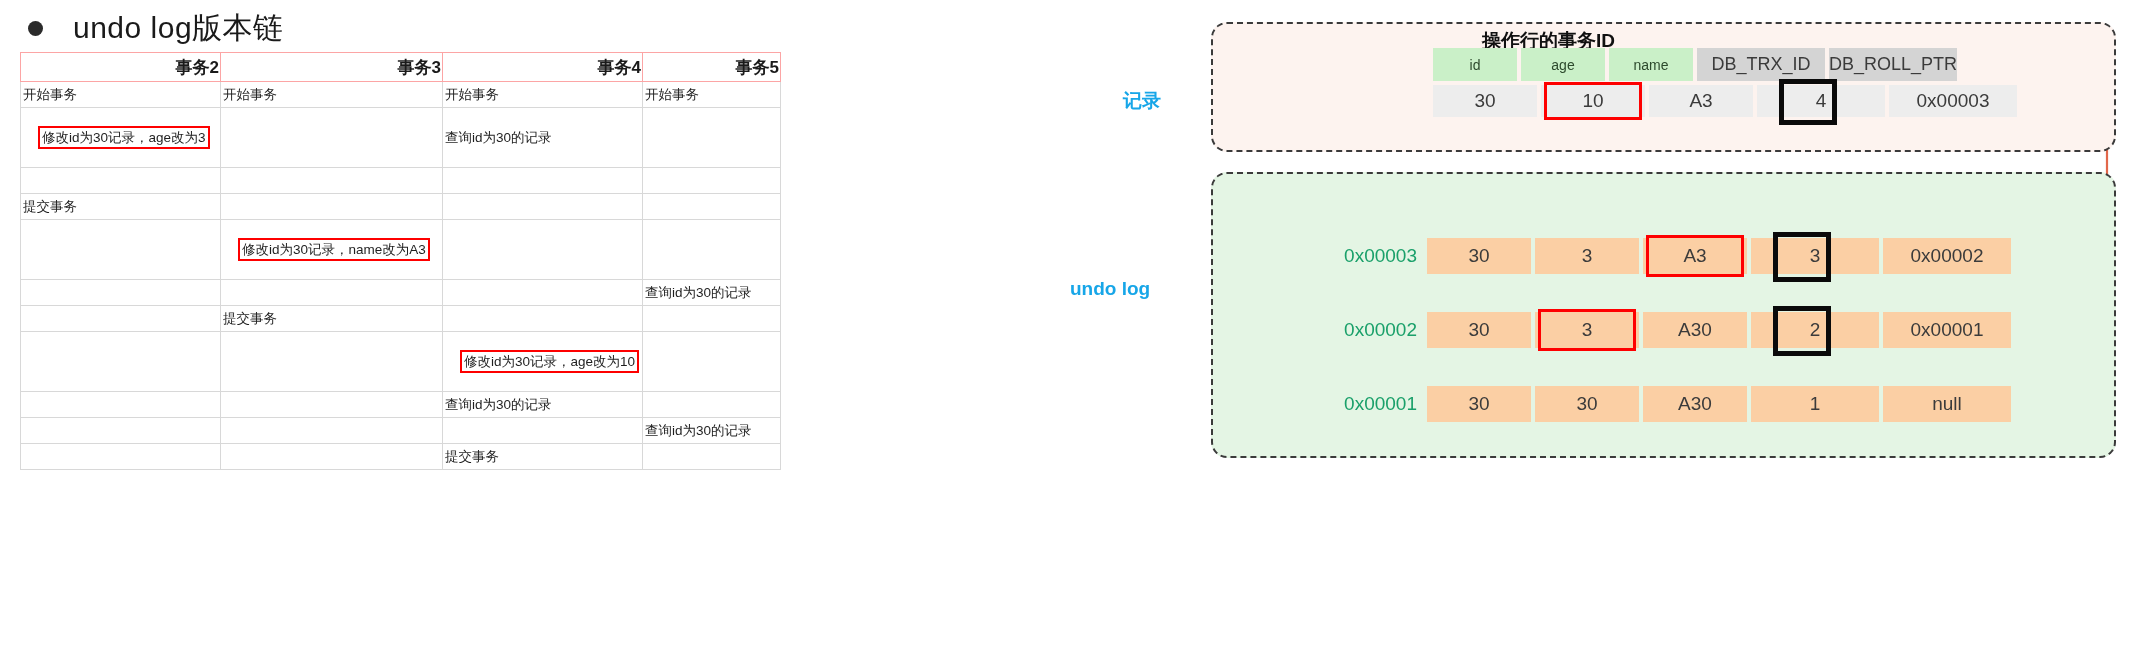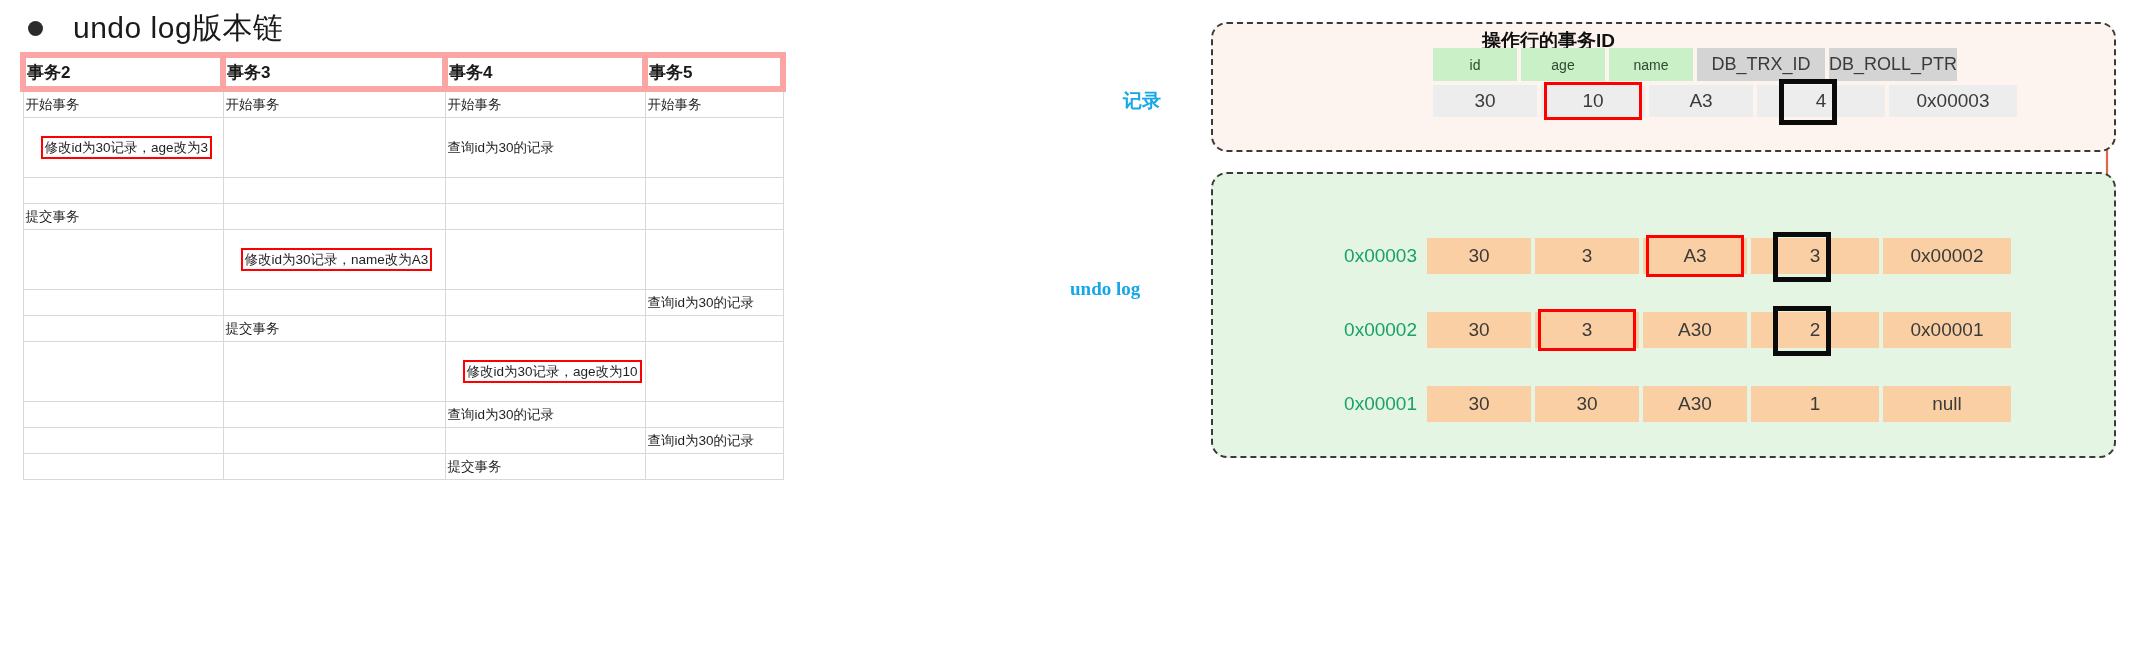--- a/index.html
+++ b/index.html
@@ -30,24 +30,24 @@
     width:760px;
     border-collapse:collapse;
     table-layout:fixed;
     background:#fff;
   }
   #txn-table col.c1{width:200px;}
   #txn-table col.c2{width:222px;}
   #txn-table col.c3{width:200px;}
   #txn-table col.c4{width:138px;}
   #txn-table th{
-    border:6px solid #fca5a5;
+    border:1px solid #fca5a5;
     height:26px;
     font-size:17px;font-weight:bold;color:#1a1a1a;
-    text-align:left;vertical-align:middle;
+    text-align:right;vertical-align:middle;
     background:#fff;
   }
   #txn-table td{
     border:1px solid #d8d8d8;
     height:25px;
     font-size:13.5px;color:#1f1f1f;
     text-align:left;vertical-align:middle;
     padding:0 2px;
     background:#fff;
     white-space:nowrap;
@@ -66,21 +66,21 @@
 
   
   #right-panel{position:absolute;left:1085px;top:0;width:1064px;height:648px;}
 
   .side-label{
     position:absolute;
     color:#17a6e8;font-weight:bold;font-size:19px;
     white-space:nowrap;
   }
   #label-record{left:38px;top:88px;}
-  #label-undolog{left:-15px;top:278px;font-family:Liberation Serif, serif;}
+  #label-undolog{left:-15px;top:278px;}
 
   #record-box{
     position:absolute;left:126px;top:22px;
     width:905px;height:130px;
     border:2.5px dashed #3a3a3a;
     border-radius:16px;
     background:#fdf3ef;
     box-sizing:border-box;
   }
   #undo-box{

